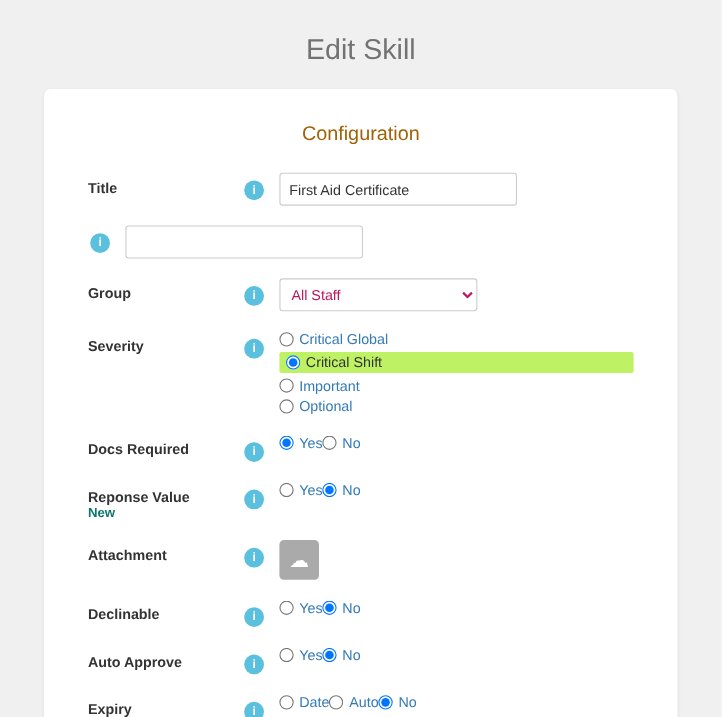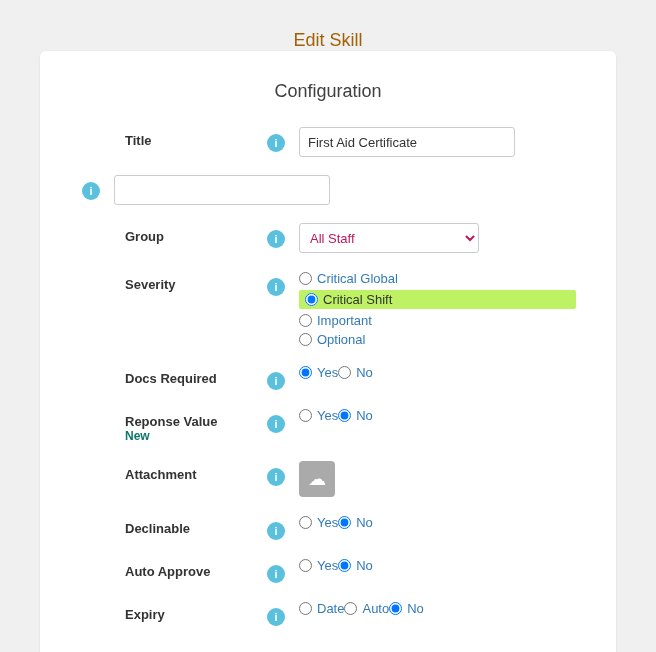--- a/index.html
+++ b/index.html
@@ -11,52 +11,52 @@
       align-items: flex-start;
       min-height: 652px;
       padding: 20px;
     }
     .page-container {
       width: 656px;
       background: #f0f0f0;
     }
     .page-title {
       text-align: center;
-      font-size: 18px;
+      font-size: 26px;
       font-weight: 300;
-      color: #a16207;
+      color: #737373;
+      margin-bottom: 20px;
       padding-top: 10px;
     }
     .card {
       background: #fff;
       border-radius: 6px;
       padding: 30px 40px;
       box-shadow: 0 1px 3px rgba(0,0,0,0.08);
       margin: 0 20px;
     }
     .card-title {
       text-align: center;
-      color: #404040;
+      color: #a16207;
       font-size: 18px;
       font-weight: 400;
       margin-bottom: 25px;
     }
     .form-row {
       display: flex;
       align-items: flex-start;
       margin-bottom: 18px;
     }
     .form-label {
       width: 140px;
       min-width: 140px;
       font-size: 13px;
       font-weight: 600;
       color: #333;
       padding-top: 6px;
-      margin-left: 45px;
     }
     .form-label-sub {
       font-size: 12px;
       color: #0f766e;
       font-weight: 600;
       display: block;
     }
     .info-icon {
       width: 22px;
       min-width: 22px;

